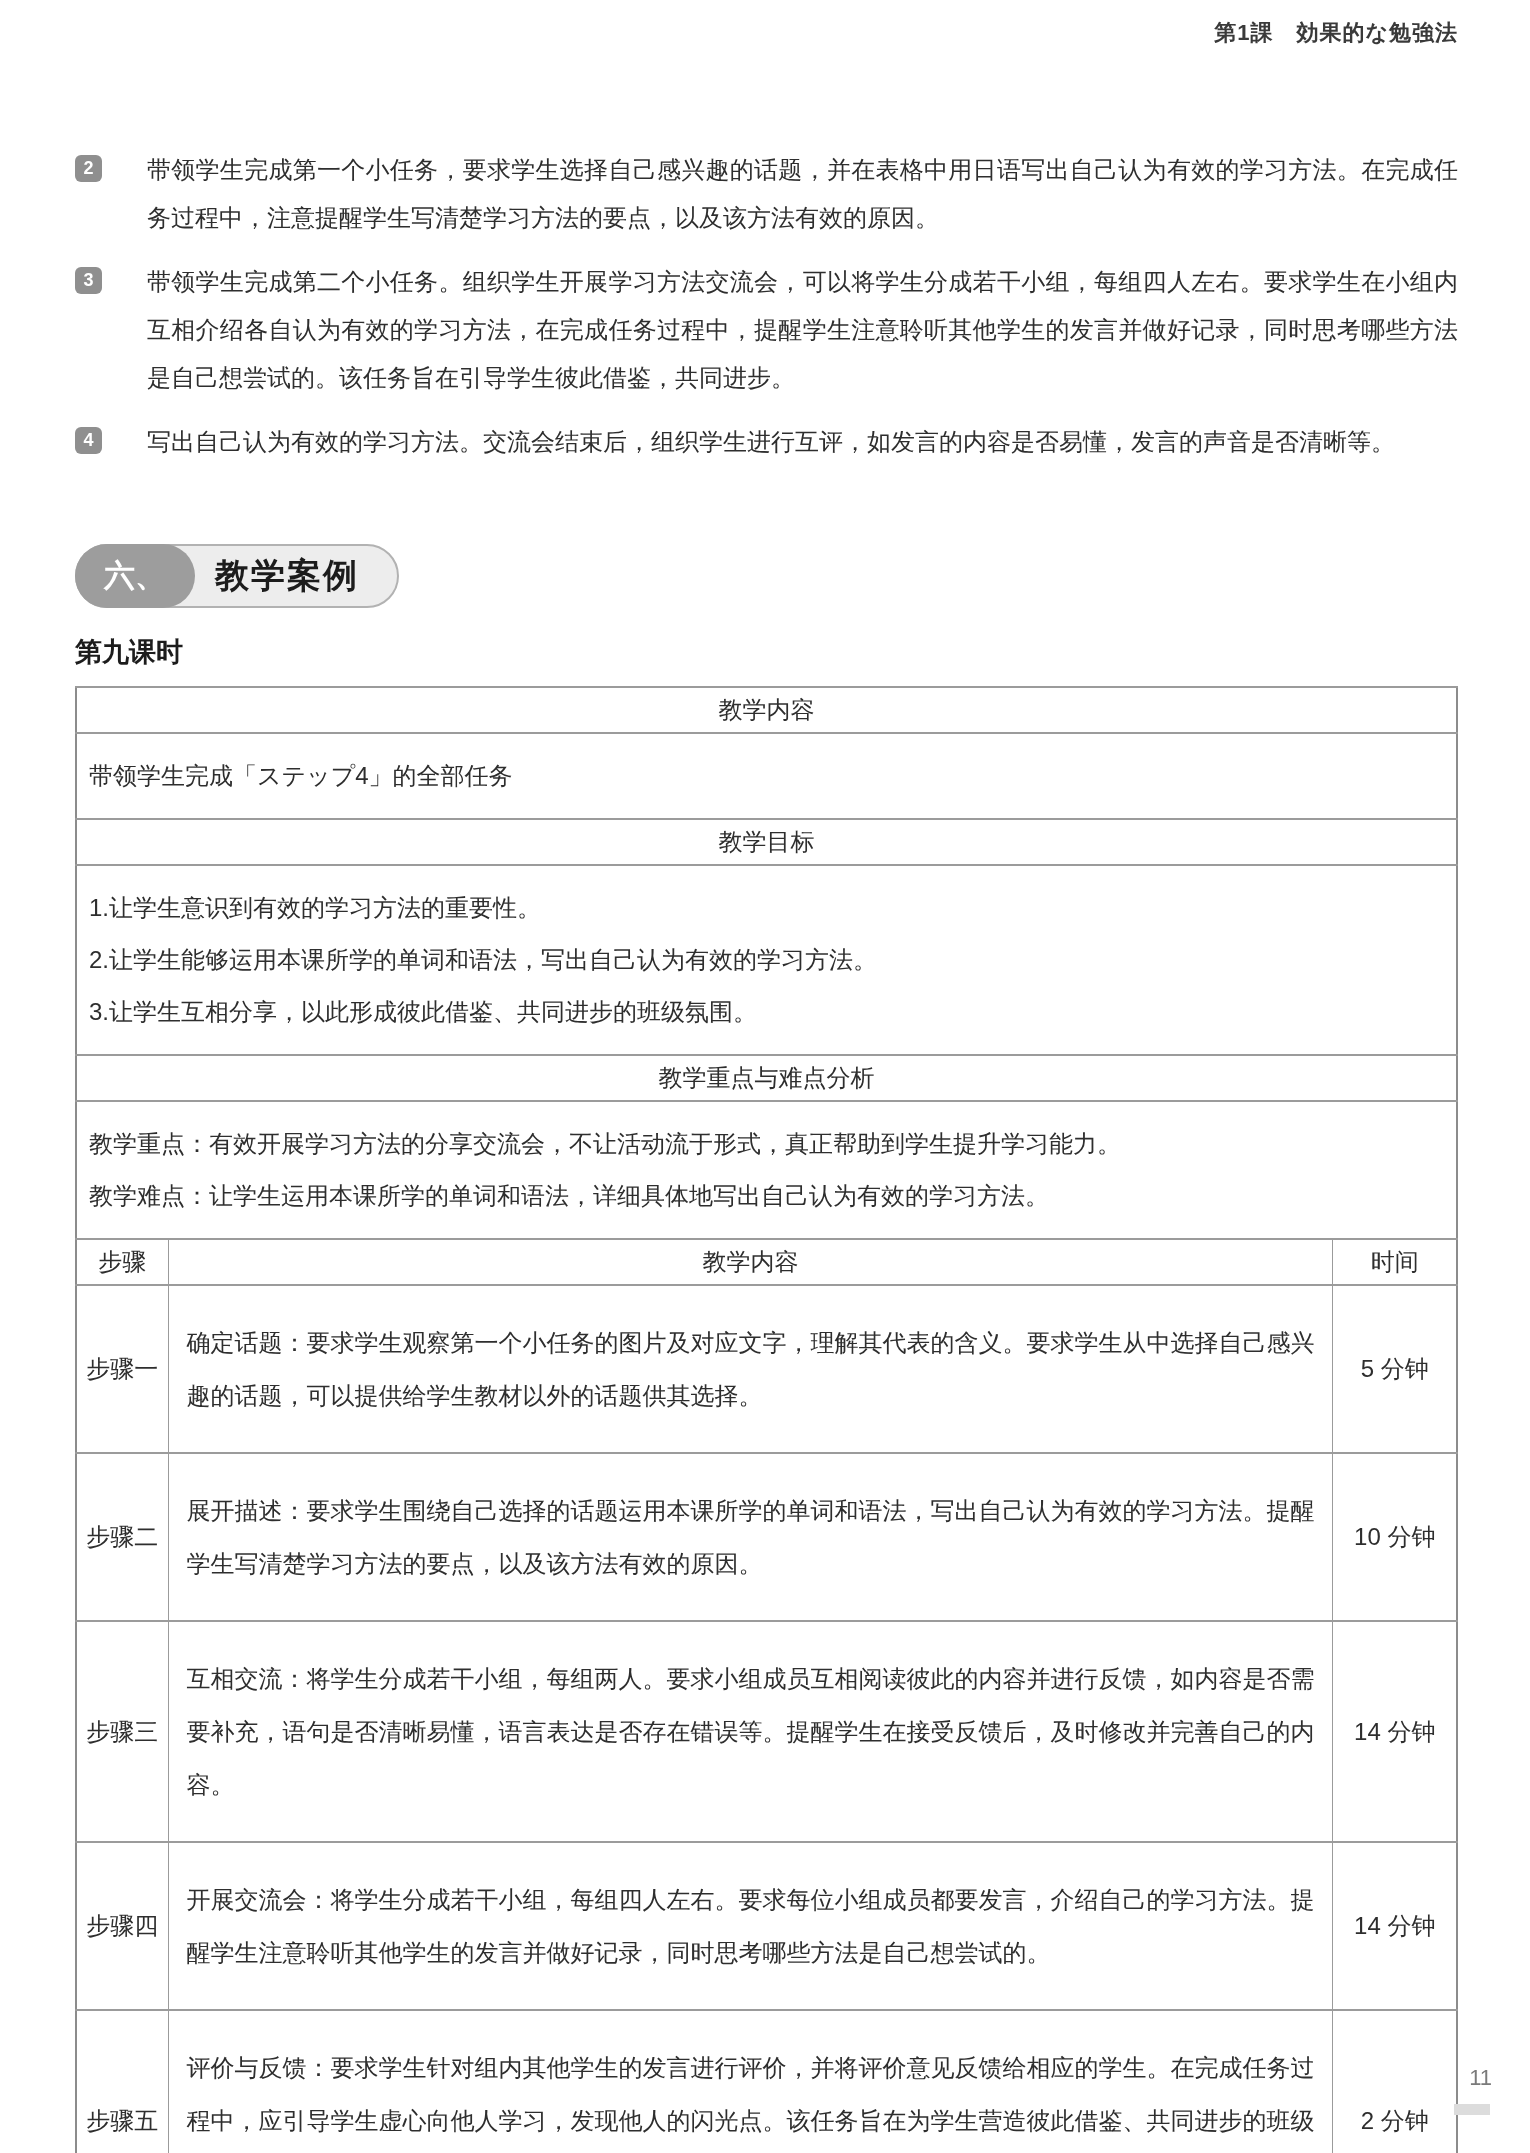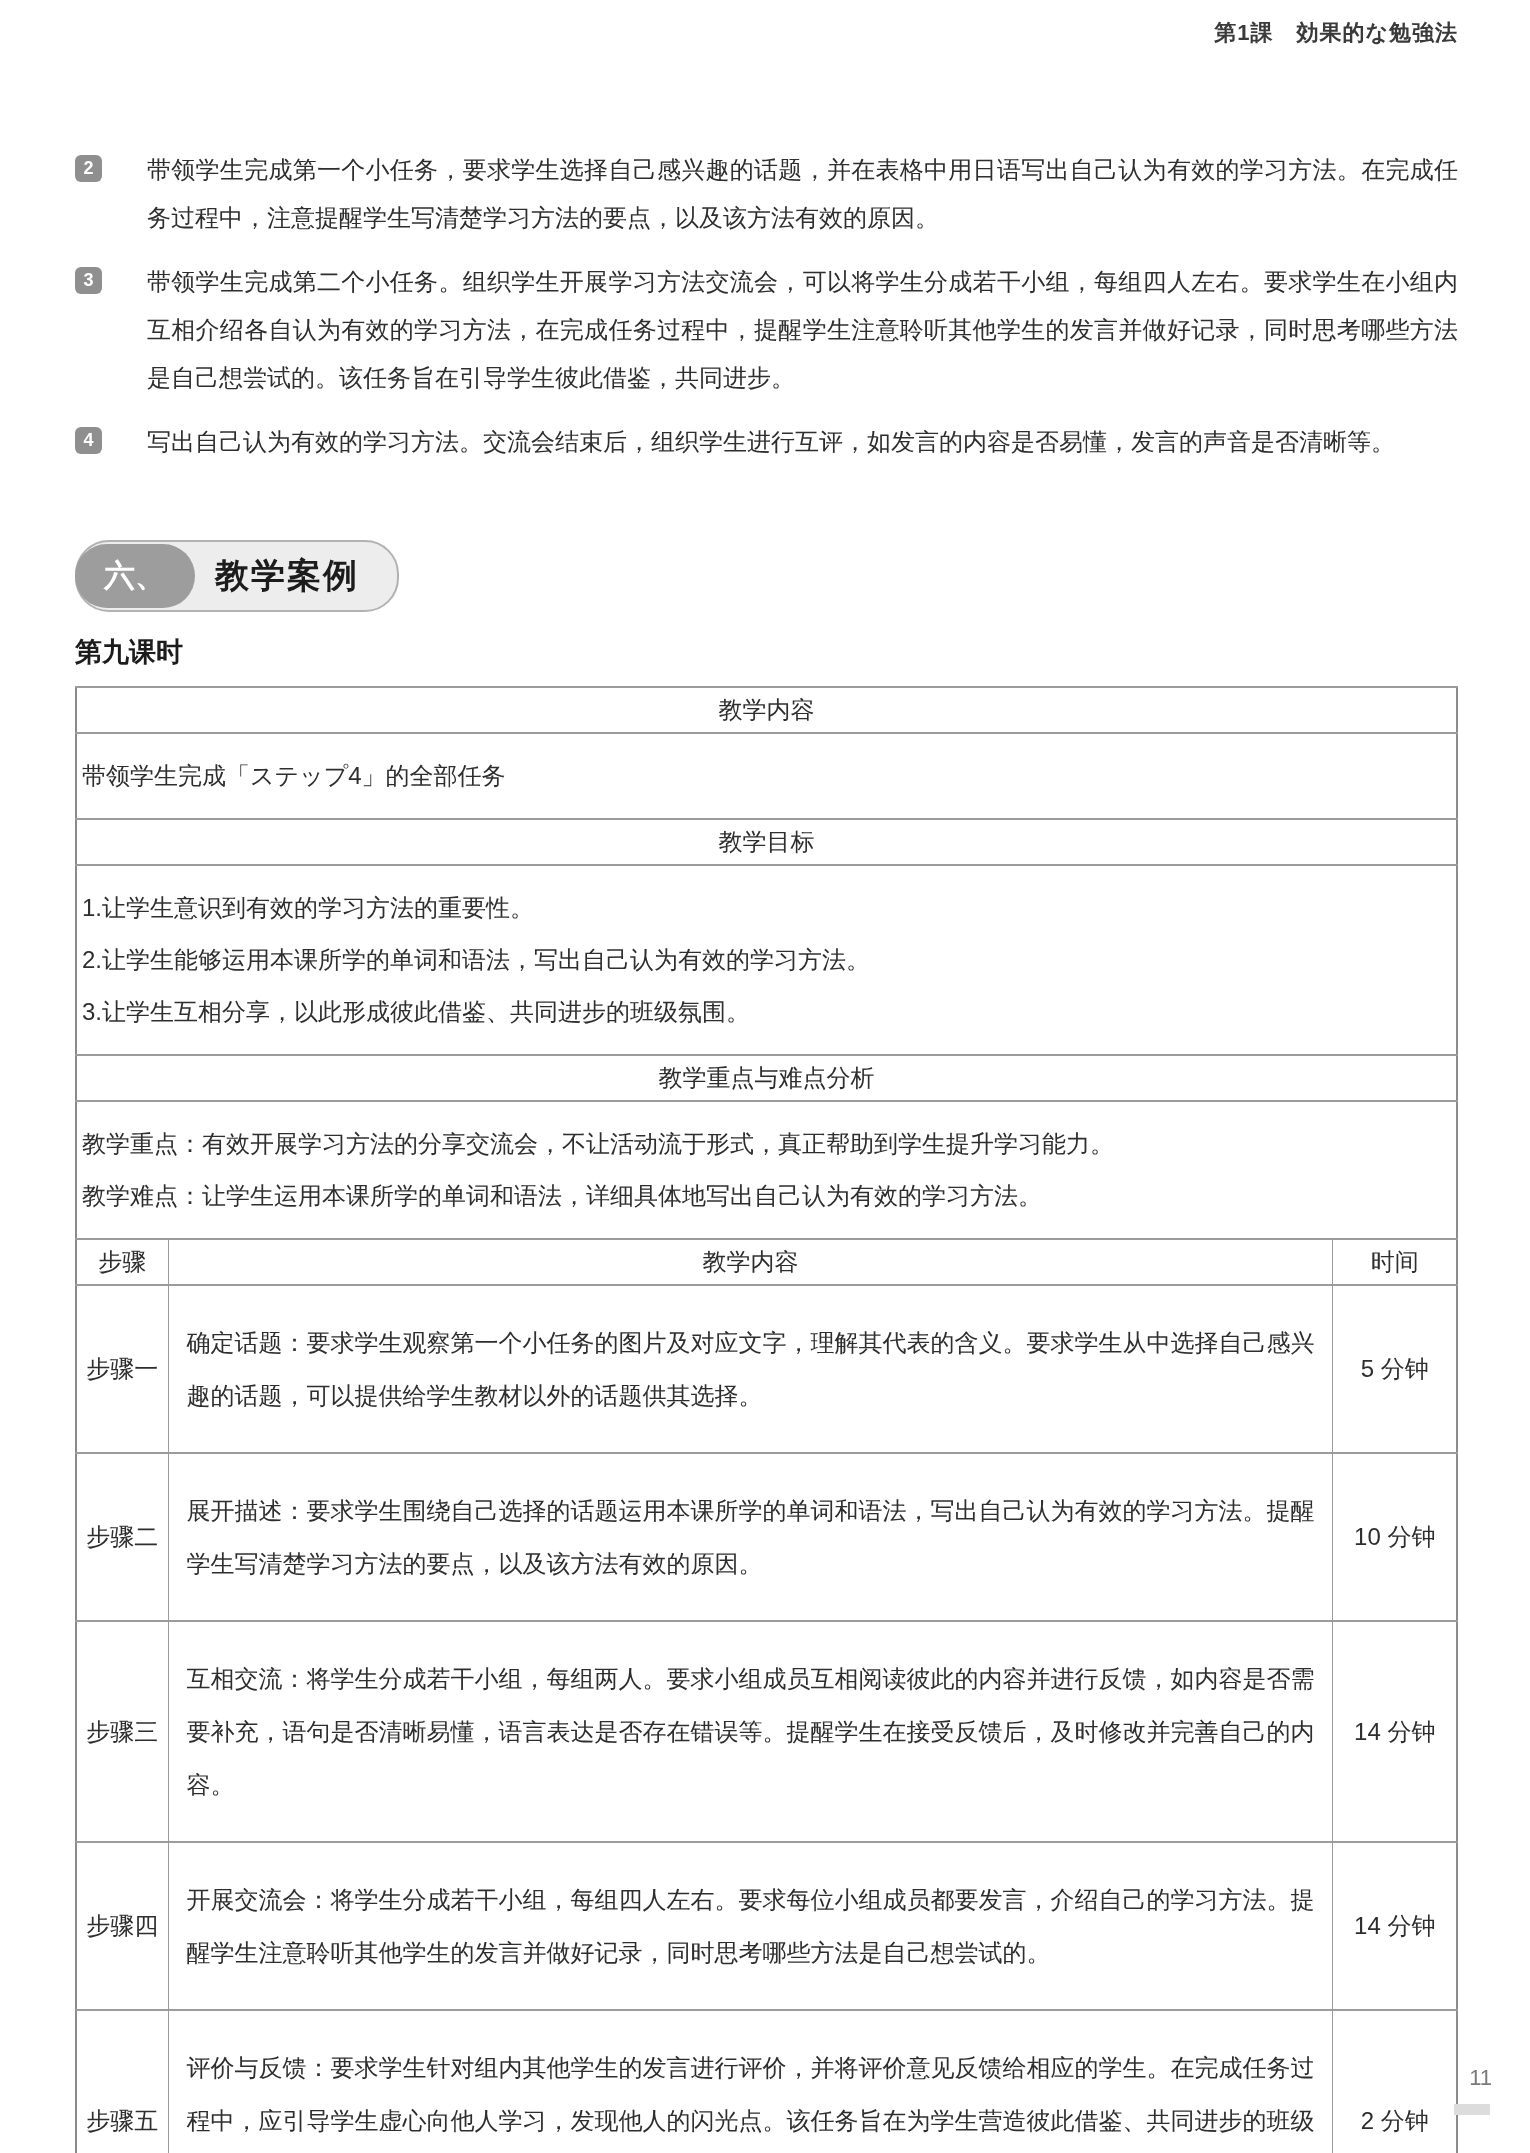--- a/index.html
+++ b/index.html
@@ -33,21 +33,21 @@
   .task-text {
     font-size: 24px; line-height: 48px; text-align: justify; color: #2e2e2e; margin-left: 33px;
   }
 
   
   .section-pill {
     position: relative; display: inline-flex; align-items: center;
     margin-top: 62px; height: 64px;
   }
   .pill-light {
-    height: 72px; display: flex; align-items: center;
+    height: 64px; display: flex; align-items: center;
     background: #ededed; border: 2px solid #b2b2b2; border-radius: 34px;
     padding: 0 38px 0 138px;
     font-size: 34px; font-weight: bold; color: #1c1c1c; letter-spacing: 2px;
   }
   .pill-dark {
     position: absolute; left: 0; top: 0;
     width: 120px; height: 64px;
     background: #9d9d9d; border-radius: 34px;
     color: #ffffff; font-size: 31px; font-weight: bold;
     display: flex; align-items: center; justify-content: center;
@@ -66,21 +66,21 @@
     table-layout: fixed;
     border: 2px solid #8c8c8c;
   }
   table.lesson-table td {
     border: 1px solid #9b9b9b;
     border-top-width: 2px; border-bottom-width: 2px;
     font-size: 24px; color: #2e2e2e;
     vertical-align: middle;
   }
   td.c-center { text-align: center; height: 44px; padding: 6px 10px; }
-  td.c-left   { text-align: left; padding: 16px 5px; line-height: 52px; text-align: justify; }
+  td.c-left   { text-align: left; padding: 16px 12px; line-height: 52px; text-align: justify; }
   td.c-left div { text-align: left; }
   .col-step { width: 92px; }
   .col-time { width: 124px; }
   td.step-cell { text-align: center; padding: 6px 4px; }
   td.time-cell { text-align: center; padding: 6px 4px; }
   td.step-content { padding: 30px 18px; line-height: 53px; text-align: justify; }
 
   
   .page-number {
     position: absolute; right: 38px; bottom: 62px;

